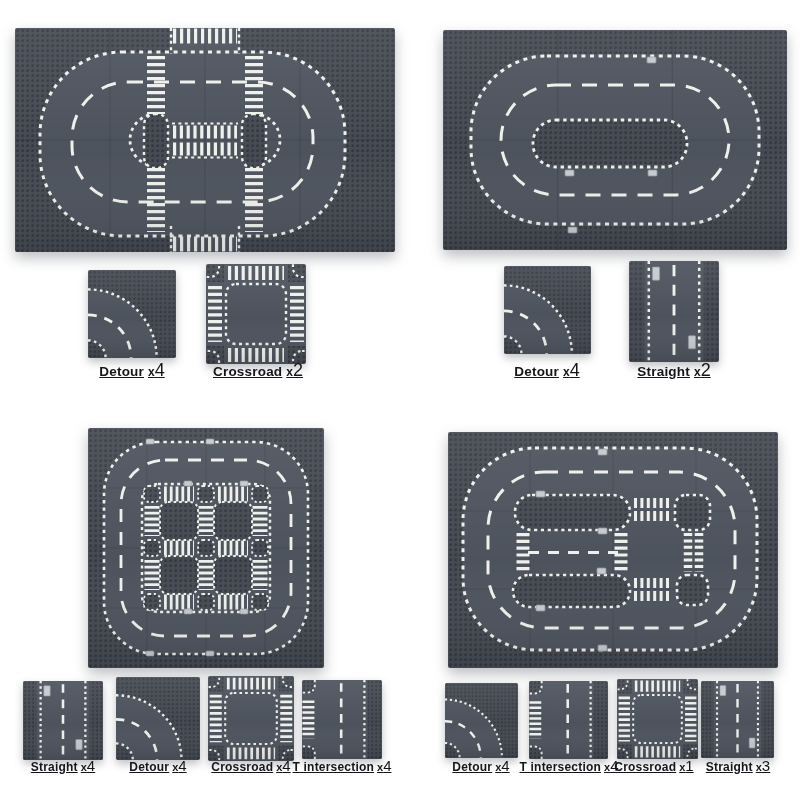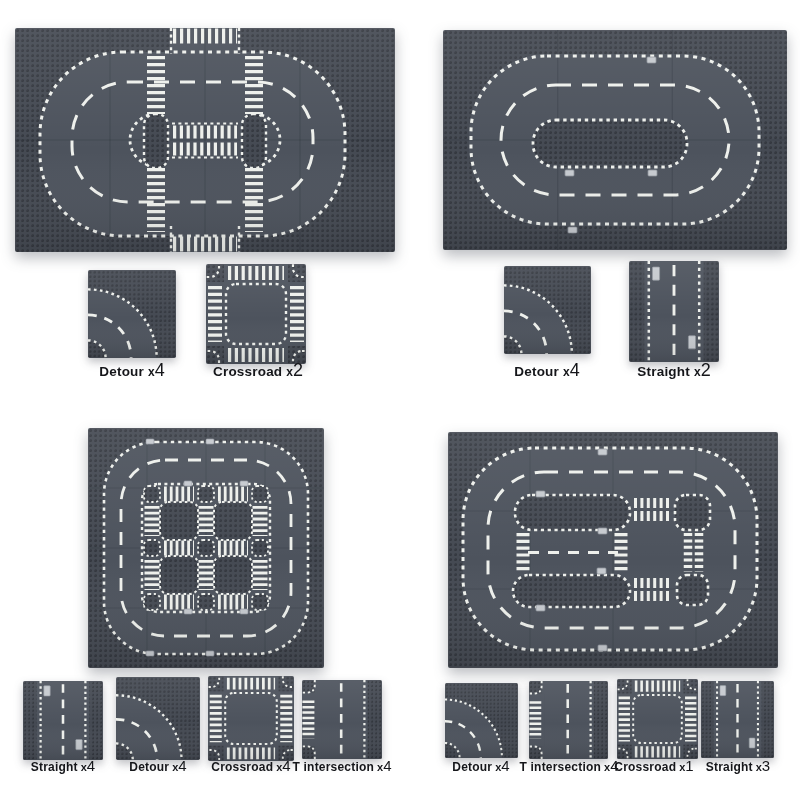--- a/index.html
+++ b/index.html
@@ -2,21 +2,21 @@
 <html><head>
 <meta charset="utf-8">
 <style>
   html,body{margin:0;padding:0;background:#ffffff;}
   body{width:800px;height:800px;overflow:hidden;font-family:"Liberation Sans",sans-serif;}
   .page{position:relative;width:800px;height:800px;background:#ffffff;}
   svg.asm,svg.thumb{position:absolute;display:block;}
   svg.asm{filter:drop-shadow(0 6px 7px rgba(45,50,62,.32));}
   svg.thumb{filter:drop-shadow(0 4px 4px rgba(45,50,62,.30));}
   .lbl{position:absolute;display:flex;align-items:baseline;justify-content:center;
-       color:#15161a;white-space:nowrap;}
+       color:#15161a;white-space:nowrap;text-decoration:underline;}
   .lbl .nm{font-weight:700;font-size:13.5px;letter-spacing:.2px;}
   .lbl .tx{font-weight:700;font-size:12px;margin-left:4px;}
   .lbl .ct{font-weight:400;font-size:18px;line-height:13px;}
   .lbl.sm .nm{font-size:12px;}
   .lbl.sm .tx{font-size:11px;margin-left:3px;}
   .lbl.sm .ct{font-size:15px;}
   .defs-holder{position:absolute;width:0;height:0;overflow:hidden;}
 </style>
 </head>
 <body>

